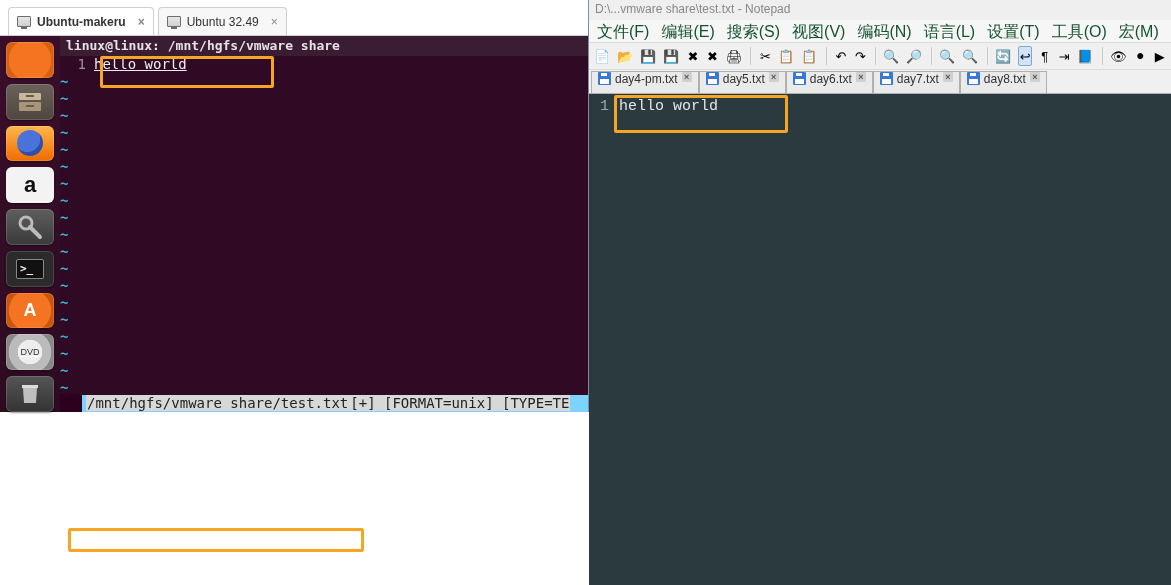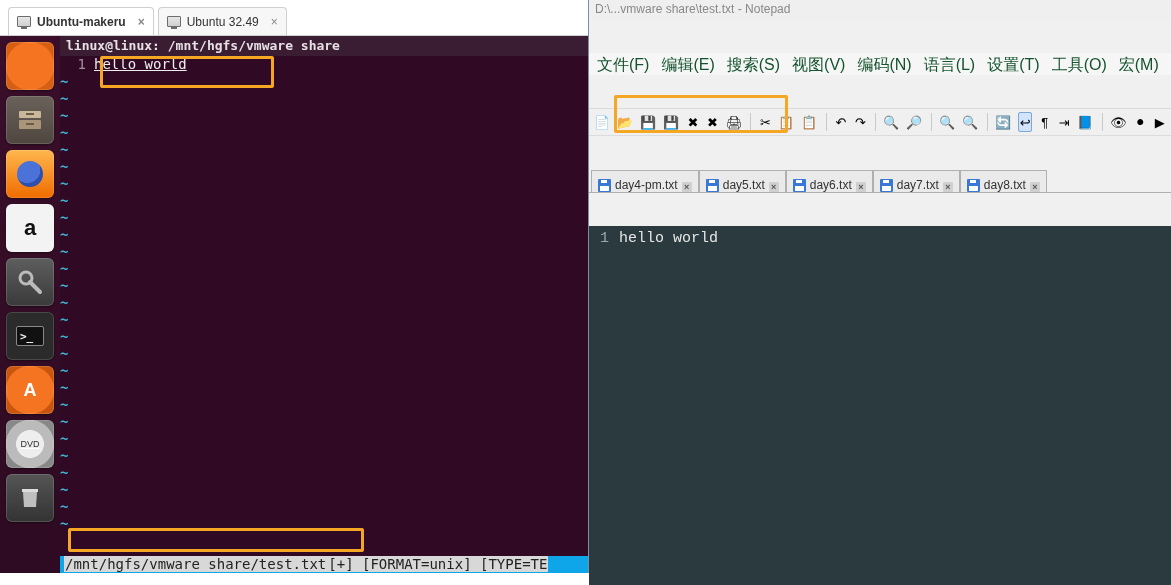--- a/index.html
+++ b/index.html
@@ -8,21 +8,21 @@
     font-size: 12px;
     width: 1171px;
     height: 585px;
     display: flex;
     background: #fff;
     overflow: hidden;
   }
   
   .left-pane {
     width: 589px;
-    height: 573px;
+    height: 412px;
     display: flex;
     flex-direction: column;
     border-right: 1px solid #7a8fa6;
     background: #f0f0f0;
   }
   .vm-tabbar {
     height: 36px;
     background: #fff;
     display: flex;
     align-items: flex-end;
@@ -133,26 +133,27 @@
     position:absolute; left:34px; right:0; top:0; bottom:0;
     white-space:pre;
   }
   .tilde-col{
     position:absolute;left:0;top:17px;bottom:0;width:14px;
     color:#3fb6d8;font-weight:bold;
   }
   .tilde-col div{height:17px;}
   .vim-status{
     height:18px;
-    background:#0ea5e9;
+    background:#7dd3fc;
     color:#eee;
     border-top:1px solid #300a24;
     white-space:nowrap;
     overflow:hidden;
     padding:0 4px;
+    margin-left:22px;
   }
   .vim-status .inv{
     background:#d8d8d8;color:#222;padding:0 1px;
   }
   .vim-mode{
     height:18px;background:#300a24;color:#eee;padding:0 4px;
     font-weight:bold;
   }
 
   .hilite{
@@ -164,21 +165,20 @@
   .hilite.text-left{ left:100px; top:56px; width:174px; height:32px;}
   .hilite.path-left{ left:68px; top:528px; width:296px; height:24px;}
 
   
   .right-pane{
     width:582px;
     height:585px;
     display:flex;
     flex-direction:column;
     background:#f0f0f0;
-    gap:33px;
   }
   .npp-title{
     height:20px;
     background:#efefef;
     color:#888;
     font-size:12px;
     padding:2px 6px;
     white-space:nowrap;
     overflow:hidden;
   }
@@ -220,21 +220,21 @@
     padding:0 2px;
     gap:0;
     border-bottom:1px solid #b0b0b0;
     overflow:hidden;
   }
   .npp-tab{
     height:22px;
     border:1px solid #b0b0b0;
     border-bottom:none;
     background:#eaeaea;
-    display:flex;align-items:flex-end;gap:4px;
+    display:flex;align-items:flex-start;gap:4px;
     padding:0 6px;
     font-size:12px;color:#333;
     cursor:pointer;
     flex-shrink:0;
   }
   .floppy{
     width:13px;height:13px;background:#3a78d6;position:relative;border-radius:1px;
   }
   .floppy::after{content:"";position:absolute;left:2px;right:2px;bottom:1px;height:5px;background:#fff;}
   .floppy::before{content:"";position:absolute;left:3px;top:1px;width:6px;height:3px;background:#fff;}

